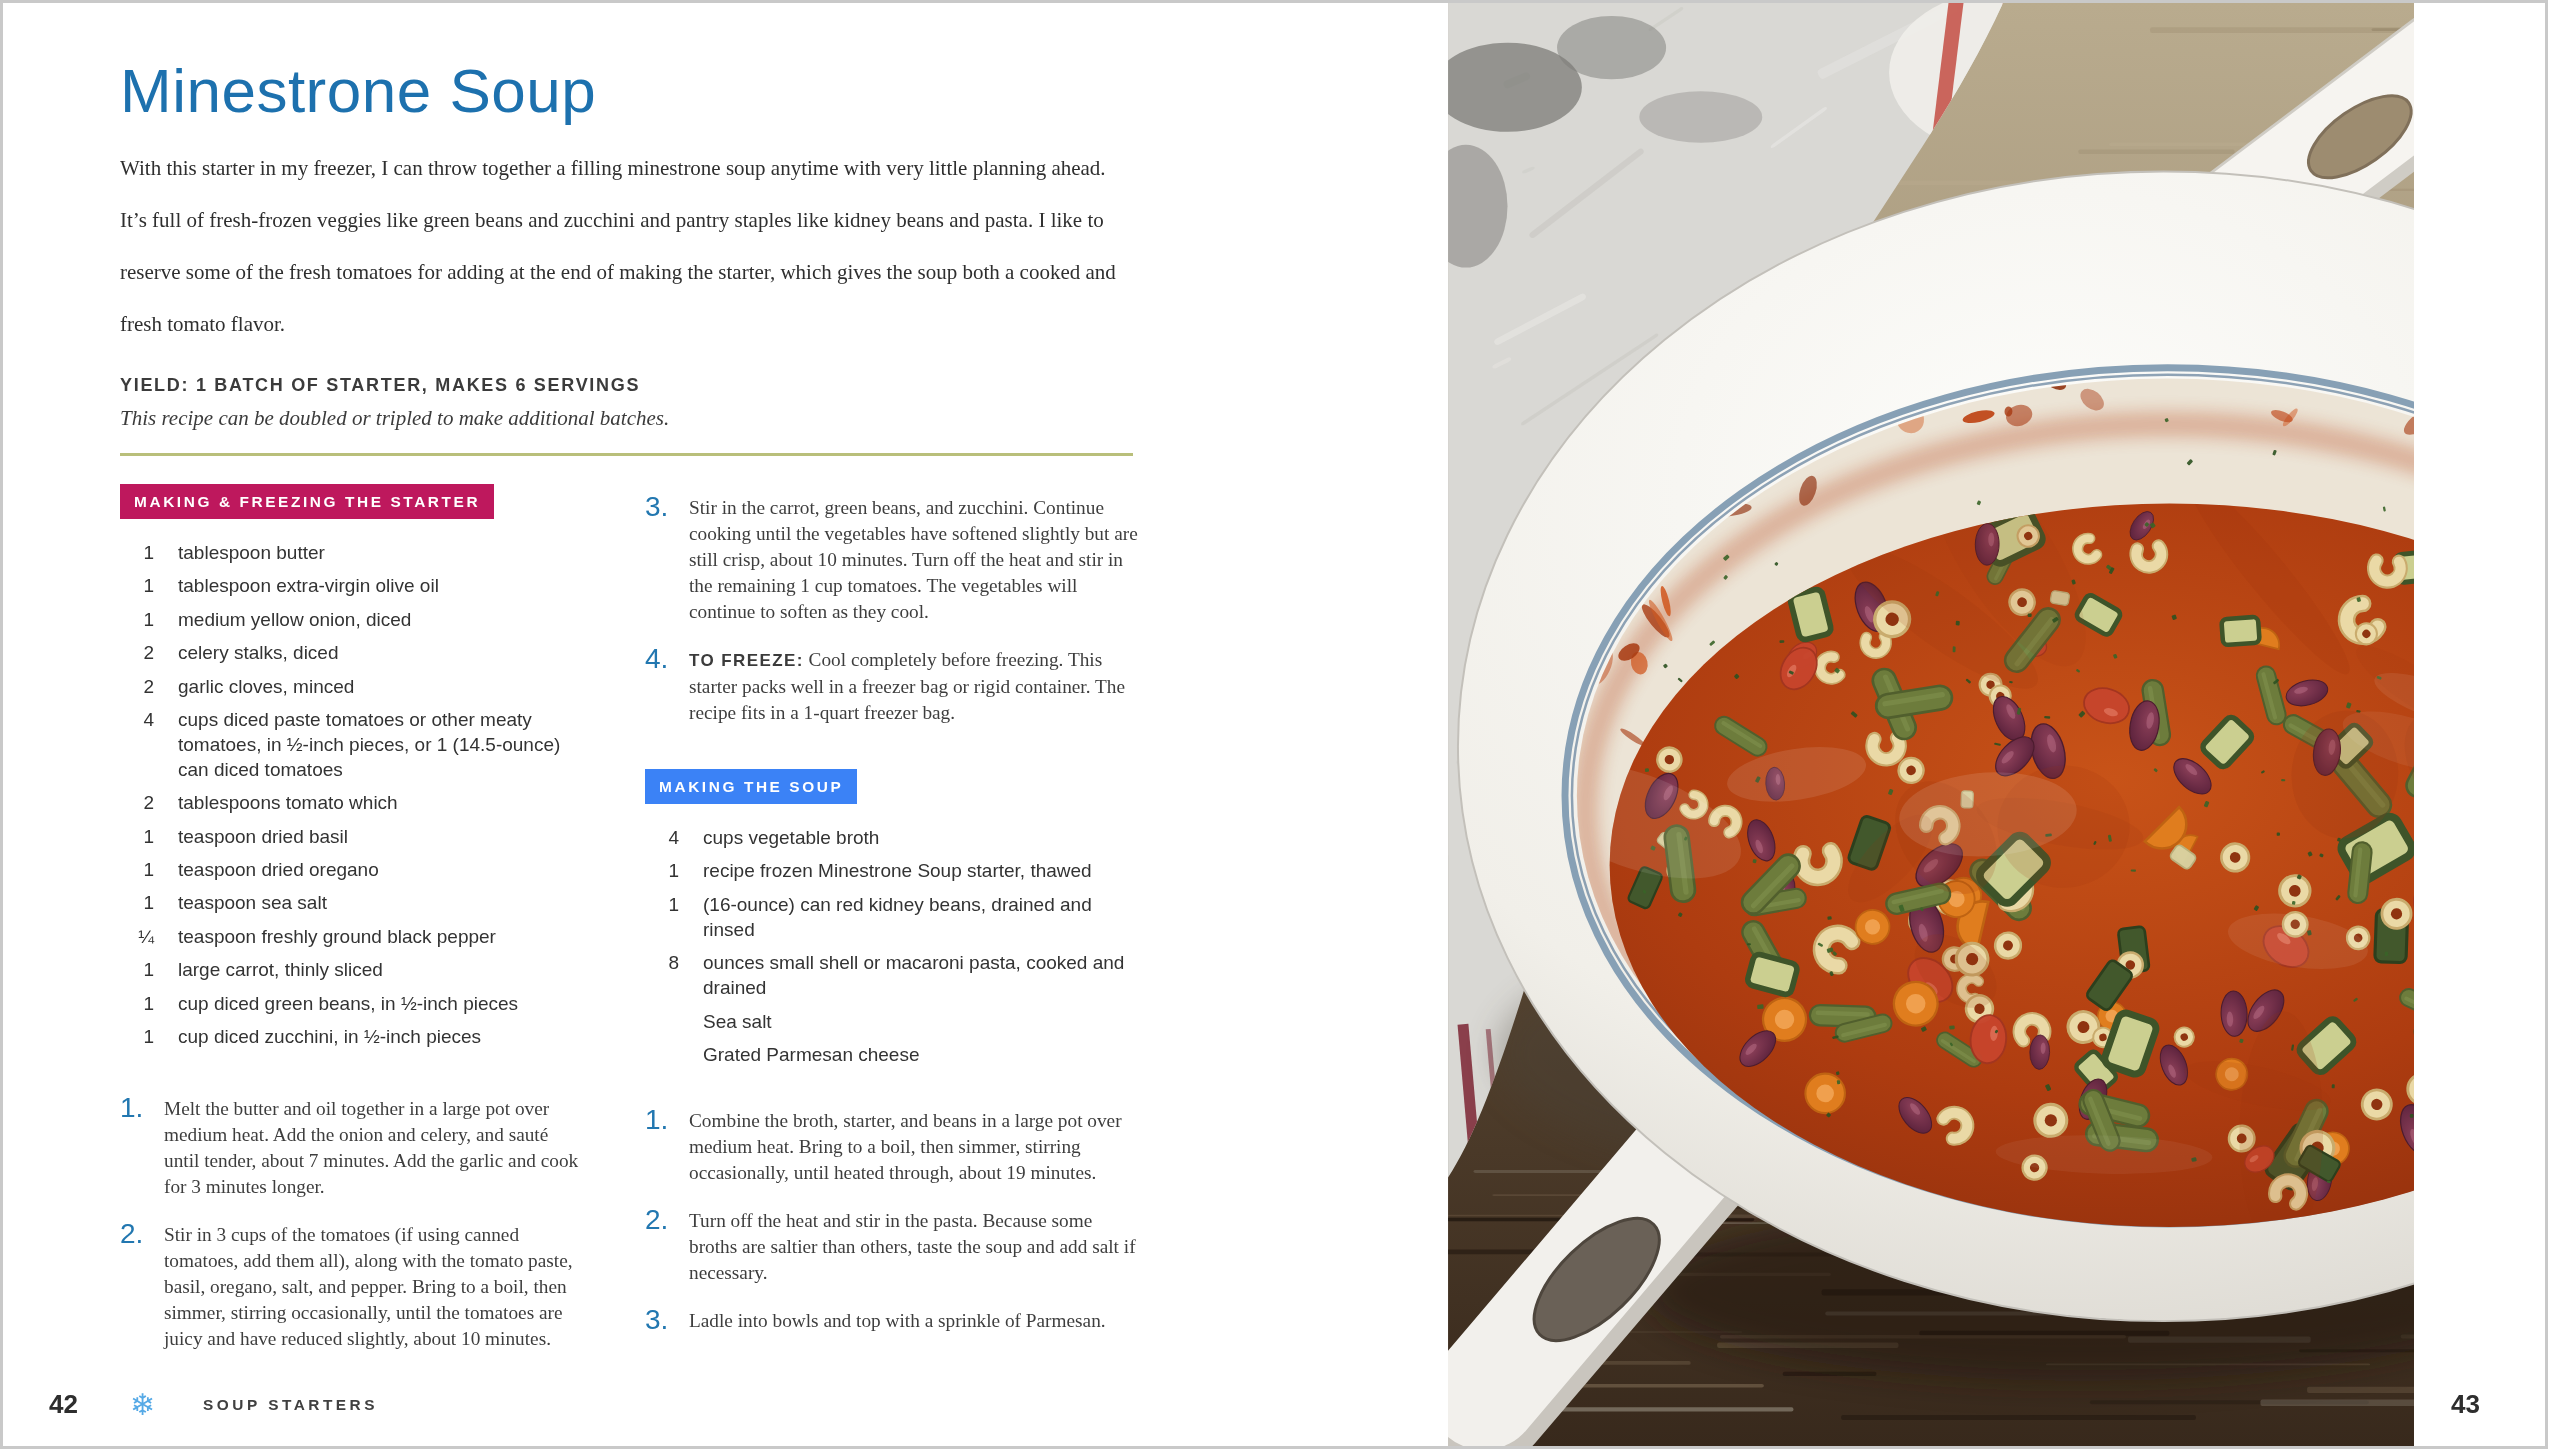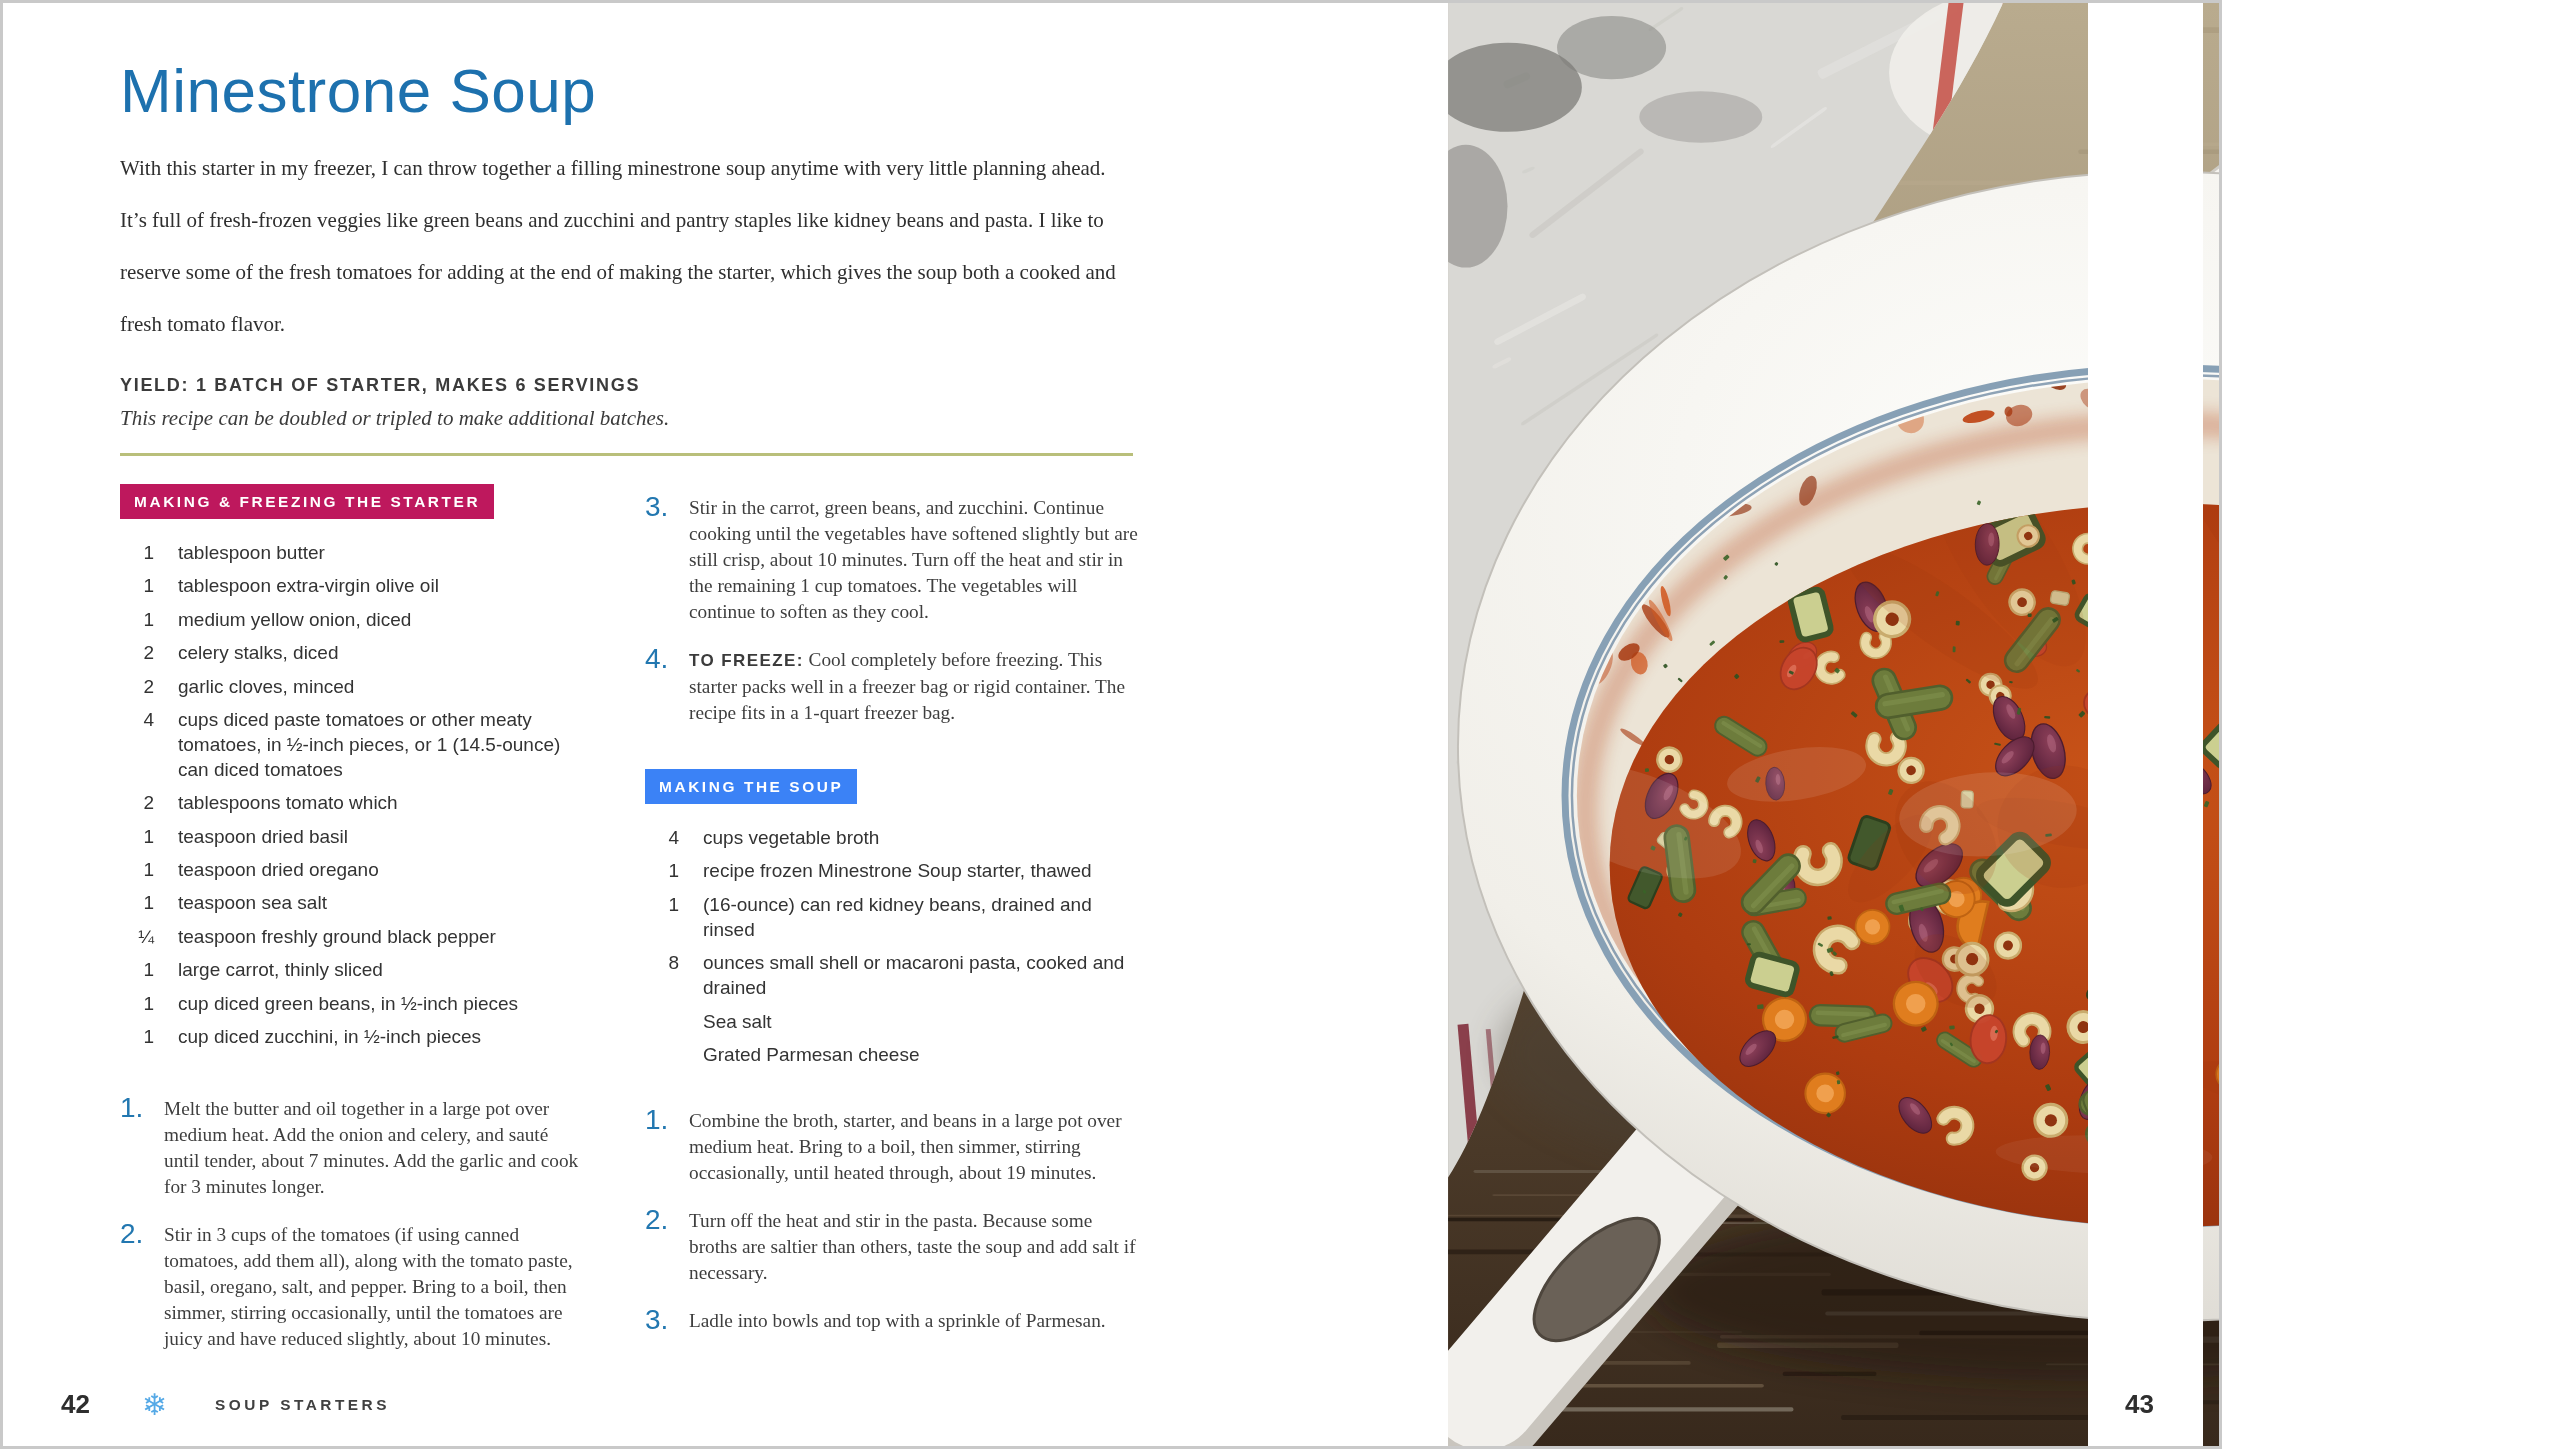--- a/index.html
+++ b/index.html
@@ -1,17 +1,17 @@
 <!DOCTYPE html>
 <html><head>
 <meta charset="utf-8">
 <style>
   html,body{margin:0;padding:0;background:#ffffff;}
   .spread{
-    position:relative;width:2222px;height:1449px;box-sizing:border-box;
+    position:relative;width:2548px;height:1449px;box-sizing:border-box;
     border:3px solid #c9c9c9;background:#ffffff;overflow:hidden;
     font-family:"Liberation Sans",sans-serif;
   }
   
   .left-page{
     position:absolute;left:0;top:0;width:1445px;height:100%;
     padding:55px 0 0 117px;box-sizing:border-box;background:#fff;
   }
   .title{
     margin:0;font-family:"Liberation Sans",sans-serif;font-weight:400;
@@ -49,21 +49,21 @@
   ol.steps li{display:flex;margin-bottom:19px;}
   .step-num{flex:none;width:44px;font-size:28px;line-height:30px;color:#2277b0;}
   .step-text{
     font-family:"Liberation Serif",serif;font-size:19.3px;line-height:26px;
     color:#3e3e3e;padding-top:3px;
   }
   .lead{
     font-family:"Liberation Sans",sans-serif;font-weight:bold;
     font-size:17px;letter-spacing:1.4px;color:#3b3b3b;
   }
-  .footer{position:absolute;left:58px;bottom:26px;display:flex;align-items:center;}
+  .footer{position:absolute;left:46px;bottom:26px;display:flex;align-items:center;}
   .page-num{font-weight:bold;font-size:26px;color:#2e2e2e;}
   .snowflake{margin-left:52px;font-size:30px;color:#55a9e6;line-height:1;}
   .section-name{margin-left:48px;font-weight:bold;font-size:15.4px;letter-spacing:3.5px;color:#404040;}
   
   .photo{position:absolute;left:1445px;top:0;width:1011px;height:1444px;overflow:hidden;}
   .photo svg{display:block;}
   .right-margin{position:absolute;right:16px;top:0;width:115px;height:100%;background:#fff;}
   .page-num-right{position:absolute;right:49px;bottom:26px;font-weight:bold;font-size:26px;color:#2e2e2e;}
 </style>
 </head>

